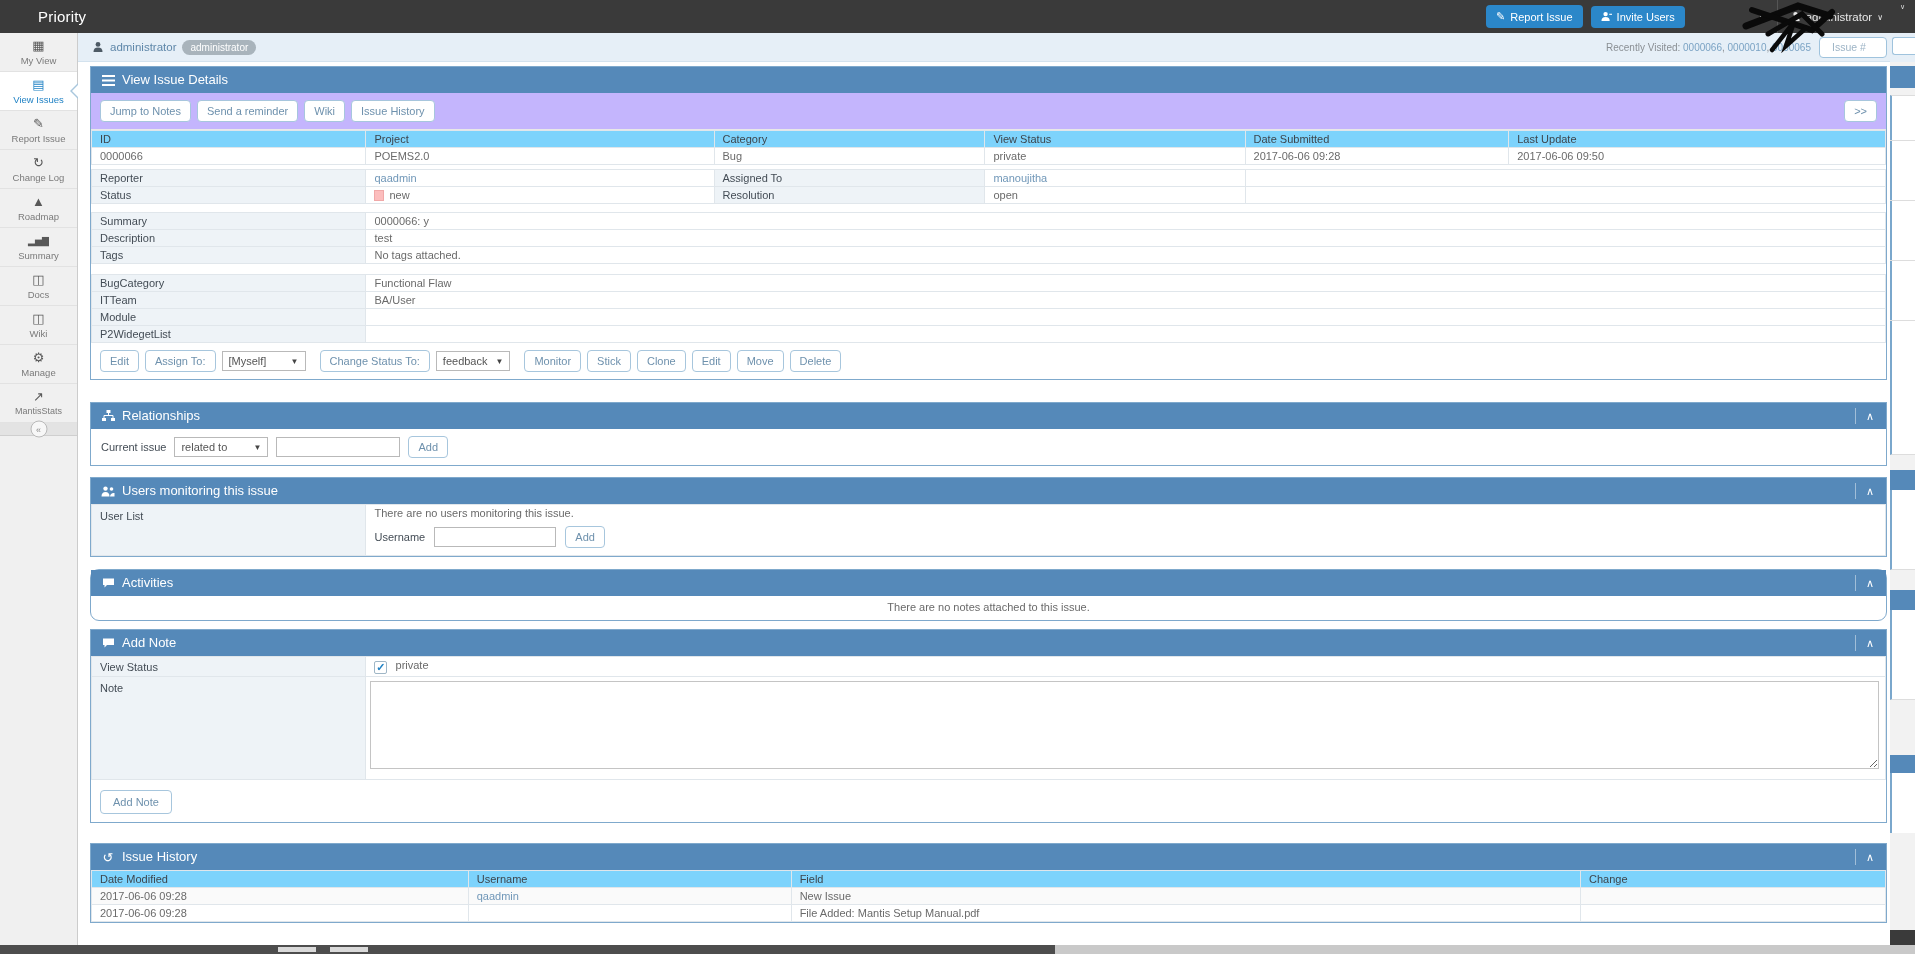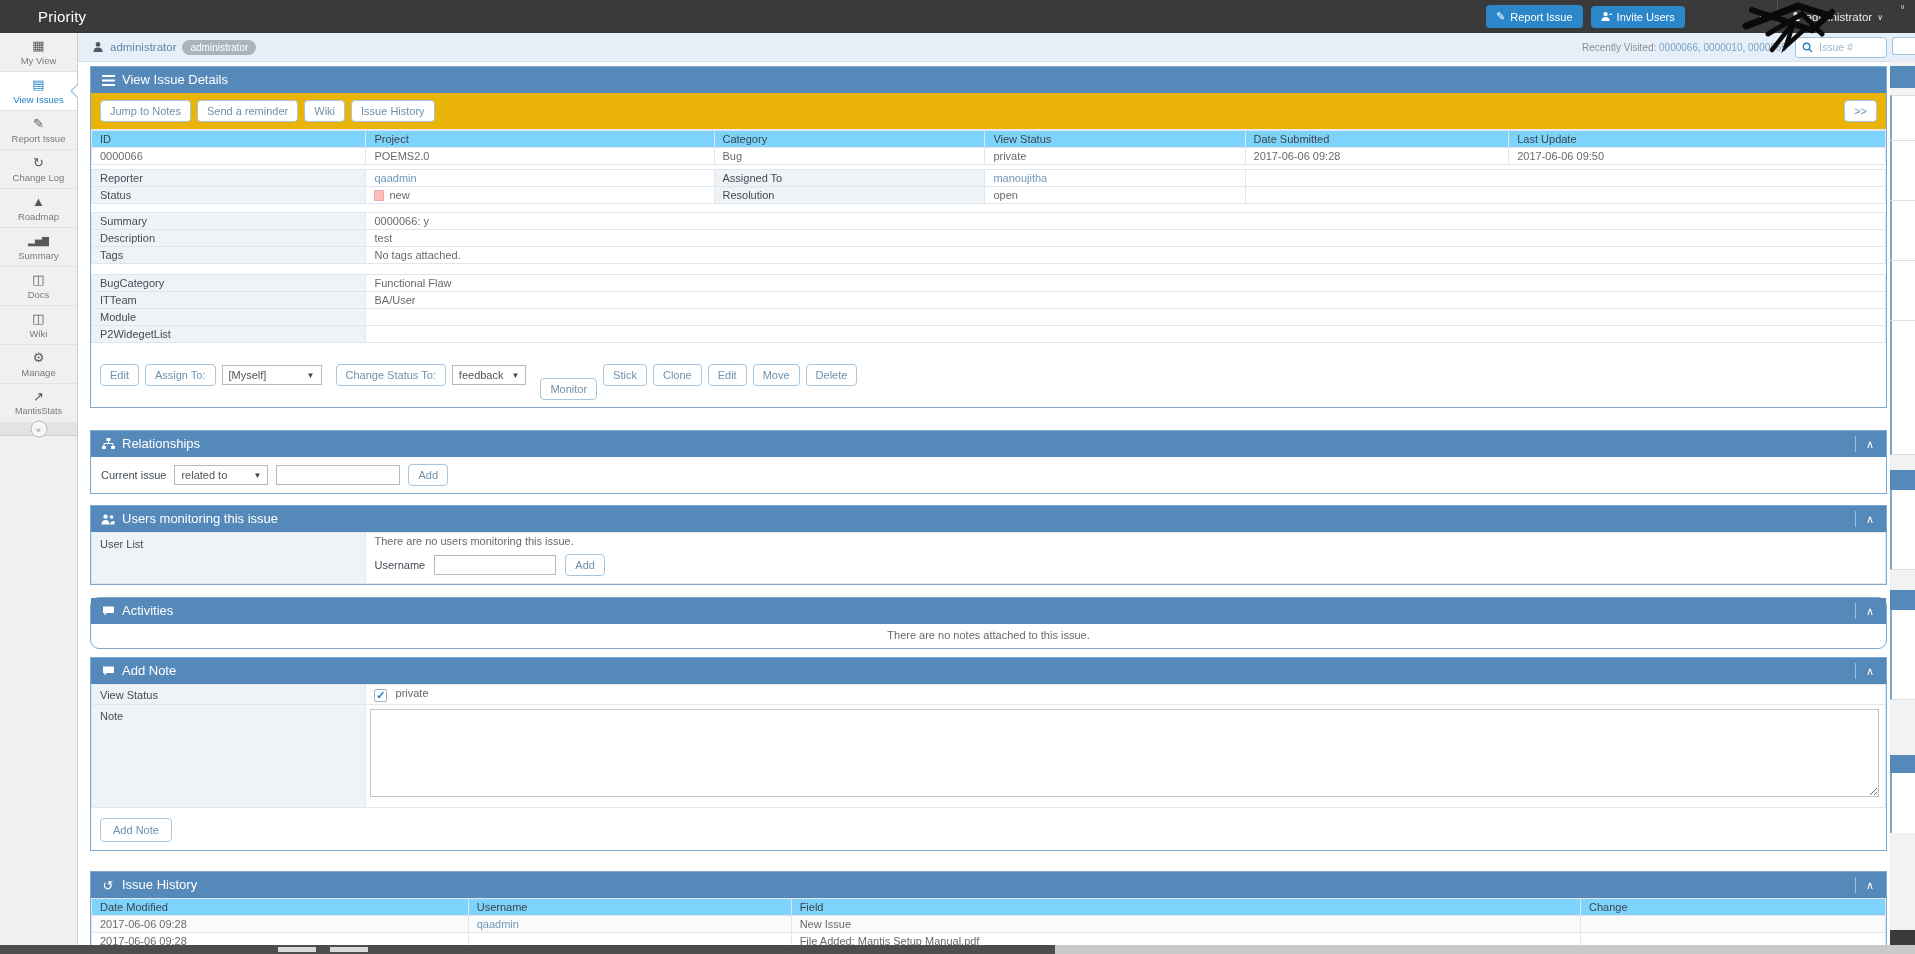--- a/index.html
+++ b/index.html
@@ -18,21 +18,21 @@
   .scribble { position:absolute; left:1742px; top:0; width:96px; height:56px; z-index:60; pointer-events:none; }
 
   
   .crumbbar { height:29px; background:#e6eff7; border-bottom:1px solid #d3e2ee; display:flex; align-items:center; padding-left:92px; position:relative; }
   .crumb-user { display:flex; align-items:center; gap:6px; font-size:11.5px; }
   .crumb-link { color:#5f87a9; text-decoration:none; }
   .badge { background:#a9b4bc; color:#fff; font-size:10px; border-radius:8px; padding:2px 8px; }
   .crumb-right { position:absolute; right:28px; display:flex; align-items:center; gap:8px; }
   .recent { font-size:10px; color:#8a8f94; }
   .recent a { color:#7ba3c4; text-decoration:none; }
-  .issue-search { display:flex; align-items:center; background:#fff; border:1px solid #9fc3dd; border-radius:4px; height:21px; width:92px; padding:0 6px; gap:4px; }
+  .issue-search { display:flex; align-items:center; background:#fff; border:1px solid #9fc3dd; border-radius:4px; height:21px; width:68px; padding:0 6px; gap:4px; }
   .issue-search input { border:none; outline:none; width:60px; font-size:10.5px; color:#666; background:transparent; }
   .issue-search input::placeholder { color:#9db4c6; }
 
   
   .sidebar { position:absolute; left:0; top:33px; bottom:0; width:78px; background:#f0f0f0; border-right:1px solid #cccccc; z-index:5; }
   .side-item { position:relative; height:39px; border-bottom:1px solid #e2e2e2; display:flex; flex-direction:column; align-items:center; justify-content:center; cursor:pointer; }
   .side-ico { font-size:13px; color:#585858; line-height:14px; }
   .side-lab { font-size:9.5px; color:#7a7a7a; margin-top:2px; white-space:nowrap; }
   .side-item.active { background:#fff; }
   .side-item.active .side-ico, .side-item.active .side-lab { color:#2283c5; }
@@ -42,21 +42,21 @@
   .toggle-dot { position:absolute; left:50%; top:50%; transform:translate(-50%,-50%); width:17px; height:17px; background:#f7f7f7; border:1px solid #b9b9b9; border-radius:50%; font-size:9px; color:#8b8b8b; display:flex; align-items:center; justify-content:center; cursor:pointer; }
 
   
   .main { margin:4px 28px 0 90px; }
   .sec { border:1px solid #7fa9cc; background:#fff; }
   .sec-h { background:#5589b9; color:#fff; font-size:13px; padding:5px 10px; display:flex; align-items:center; gap:7px; height:26px; }
   .sec-h .htitle { position:relative; top:-1px; }
   .sec-h .collapse { margin-left:auto; border-left:1px solid rgba(255,255,255,.45); padding:0 2px 0 10px; font-size:11px; cursor:pointer; line-height:16px; }
   .hico { display:inline-flex; width:14px; justify-content:center; }
 
-  .toolbar { display:flex; align-items:center; gap:6px; padding:7px 9px; background:#eab308; border-bottom:1px solid #e8e8e8; }
+  .toolbar { display:flex; align-items:center; gap:6px; padding:7px 9px; background:#c4b5fd; border-bottom:1px solid #e8e8e8; }
   .btn { background:#fff; border:1px solid #a7c6dd; border-radius:4px; color:#6e91ad; font-size:11px; padding:4px 9px; cursor:pointer; white-space:nowrap; }
   .btn.right { margin-left:auto; }
 
   table.tbl { border-collapse:collapse; width:100%; table-layout:fixed; }
   .tbl td { border:1px solid #e0e6eb; font-size:11px; padding:2px 8px; height:16px; color:#6a6a6a; overflow:hidden; white-space:nowrap; }
   .tbl td.lab { background:#eef3f7; color:#434c55;margin-left:24px; }
   .tbl td.hdr { background:#7dd3fc; color:#3d454c; }
   .tbl a { color:#7097b8; text-decoration:none; }
   .gap4 { height:4px; } .gap8 { height:8px; } .gap10 { height:10px; }
 
@@ -328,30 +328,30 @@
       <tr>
         <td class="lab">P2WidegetList</td>
         <td></td>
       </tr>
     </tbody>
       </table>
 
     <div class="actions">
       <button class="btn">Edit</button>
       <button class="btn">Assign To:</button>
-      <span class="sel" style="width:100px;">
+      <span class="sel" style="width:84px;">
         <span>[Myself]</span>
         <span class="caret2">▼</span>
       </span>
       <button class="btn" style="margin-left:8px;">Change Status To:</button>
       <span class="sel">
         <span>feedback</span>
         <span class="caret2">▼</span>
       </span>
-      <button class="btn" style="margin-left:8px;margin-top:28px;">Monitor</button>
+      <button class="btn" style="margin-left:8px;">Monitor</button>
       <button class="btn">Stick</button>
       <button class="btn">Clone</button>
       <button class="btn">Edit</button>
       <button class="btn">Move</button>
       <button class="btn">Delete</button>
     </div>
   </div>
 
   <div class="sec" style="margin-bottom:11px;">
     <div class="sec-h">

